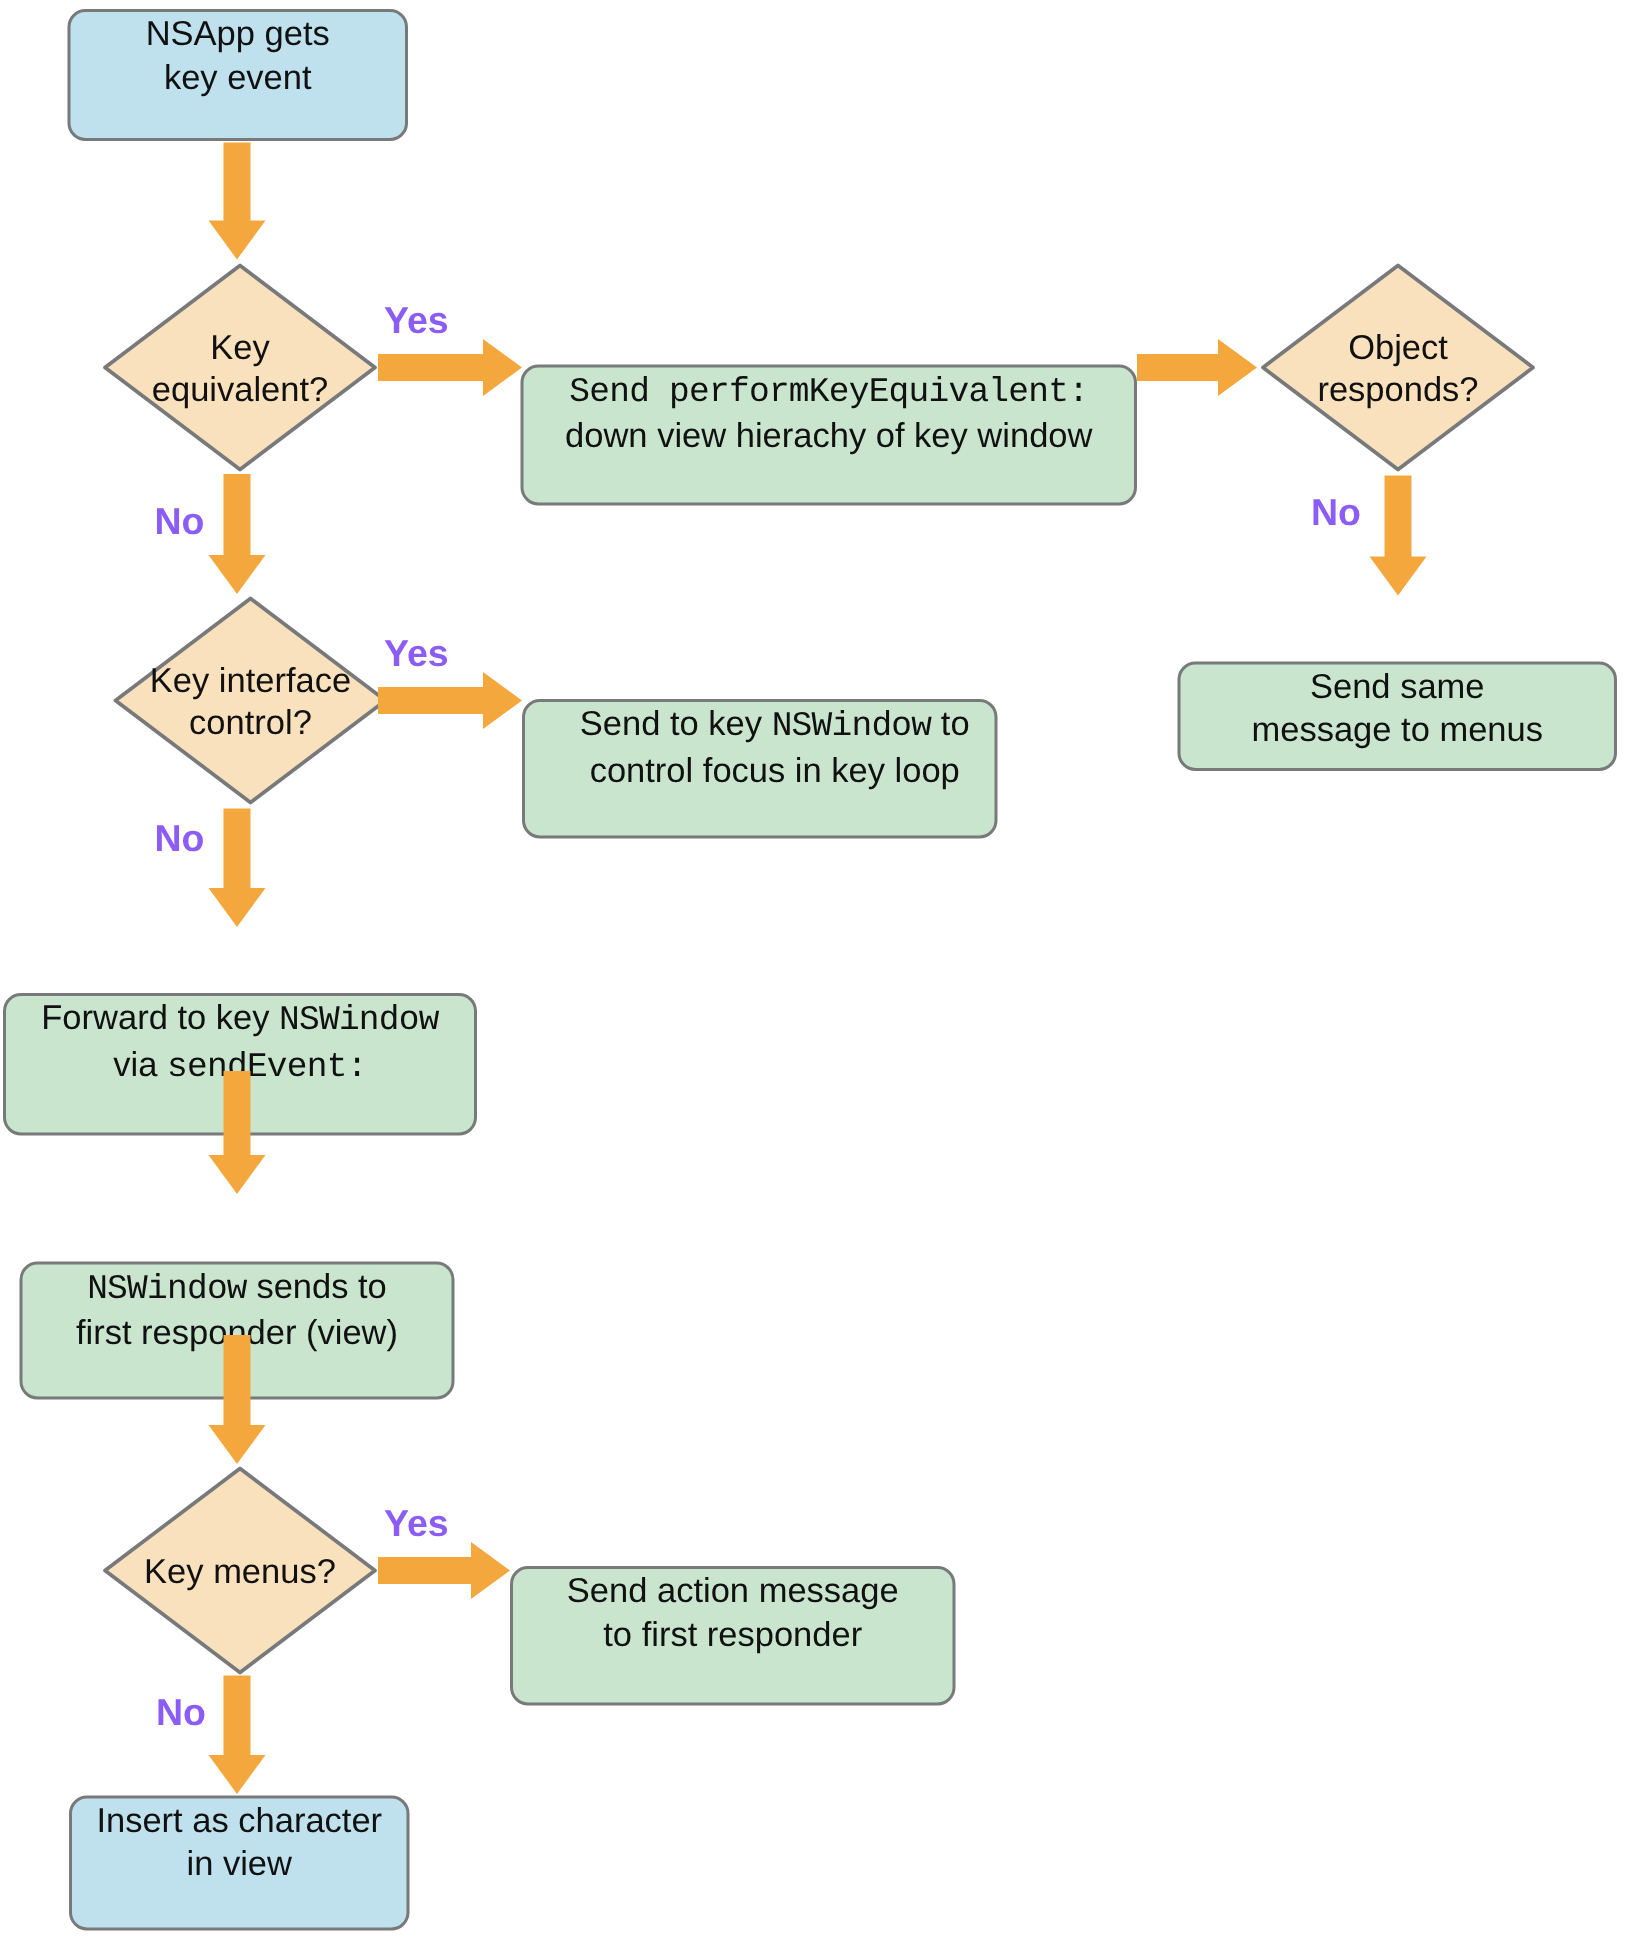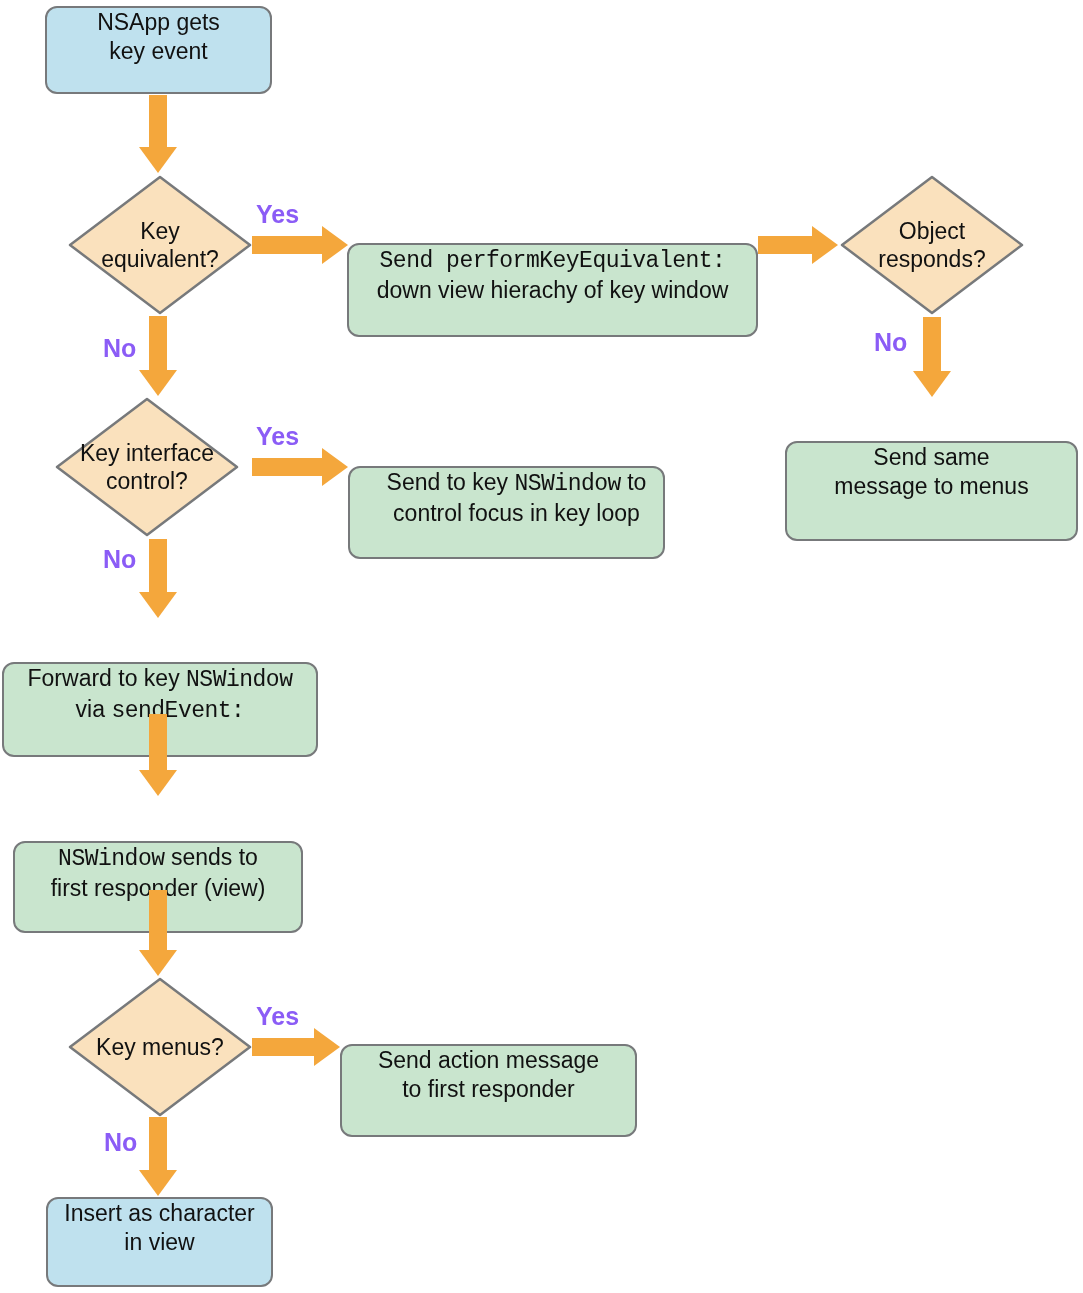--- a/index.html
+++ b/index.html
@@ -149,32 +149,32 @@
     <div class="d-text">Object
 responds?</div>
   </div>
 
   <div class="lbl" style="left:874px; top:328px;">No</div>
   <div class="arrow-v" style="left:913px; top:317px; height:80px;">
     <div class="shaft"></div>
     <div class="head"></div>
   </div>
 
-  <div class="box green" style="left:785px; top:397px; width:293px; height:100px;">
+  <div class="box green" style="left:785px; top:397px; width:293px; height:73px;">
     <div class="box-text">Send same
 message to menus</div>
   </div>
 
   <div class="lbl" style="left:103px; top:334px;">No</div>
   <div class="arrow-v" style="left:139px; top:316px; height:80px;">
     <div class="shaft"></div>
     <div class="head"></div>
   </div>
 
-  <div class="diamond" style="left:54px; top:396px;">
+  <div class="diamond" style="left:74px; top:396px;">
     <svg viewBox="0 0 186 142">
       <polygon points="93,3 183,71 93,139 3,71"></polygon>
     </svg>
     <div class="d-text">Key interface
 control?</div>
   </div>
 
   <div class="lbl" style="left:256px; top:422px;">Yes</div>
   <div class="arrow-h" style="left:252px; top:448px; width:96px;">
     <div class="shaft"></div>

